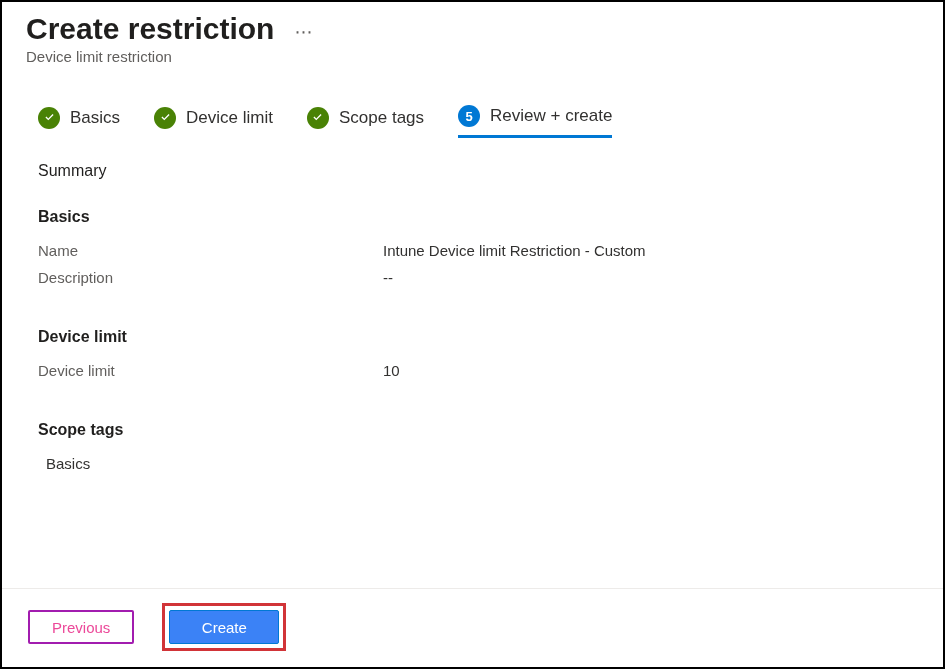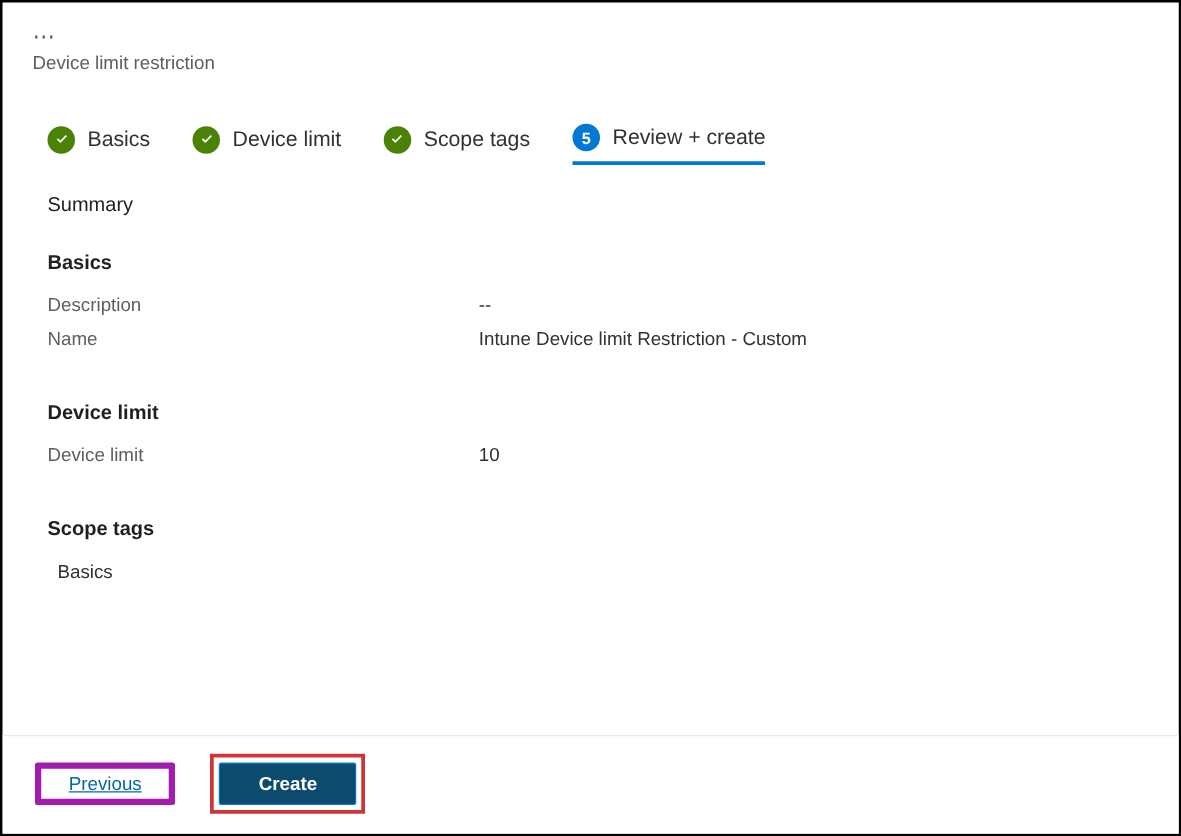--- a/index.html
+++ b/index.html
@@ -124,42 +124,42 @@
     .btn {
       font-family: inherit;
       font-size: 15px;
       height: 34px;
       padding: 0 22px;
       cursor: pointer;
       border-radius: 2px;
     }
     .btn-secondary {
       background: #fff;
-      border: 5px solid #a21caf;
-      color: #0369a1;
-      text-decoration: underline;
+      border: 2px solid #a21caf;
+      color: #ec4899;
     }
     .btn-primary-wrap {
       border: 3px solid #d13438;
       padding: 4px;
       display: inline-flex;
     }
     .btn-primary {
-      background: #0c4a6e;
+      background: #3b82f6;
       border: 1px solid #0078d4;
       color: #fff;
-      font-weight: 700;
+      font-weight: 400;
       min-width: 110px;
     }
   </style>
 </head>
 <body>
 
 <div class="header">
   <div class="title-row">
+    <h1 class="page-title">Create restriction</h1>
     <span class="more-icon">⋯</span>
   </div>
   <div class="subtitle">Device limit restriction</div>
 </div>
 
 <div class="steps">
   <div class="step">
     <span class="step-badge done">
       <svg viewBox="0 0 16 16">
           <path fill="#fff" d="M6.5 11.5 3 8l1.2-1.2 2.3 2.3 5.3-5.3L13 5z"></path>
@@ -187,26 +187,26 @@
     <span class="step-badge current">5</span>
     <span>Review + create</span>
   </div>
 </div>
 
 <div class="content">
   <div class="summary-h">Summary</div>
 
   <div class="section-h">Basics</div>
   <div class="kv-row">
+    <div class="kv-label">Name</div>
+    <div class="kv-value">Intune Device limit Restriction - Custom</div>
+  </div>
+  <div class="kv-row">
     <div class="kv-label">Description</div>
     <div class="kv-value">--</div>
-  </div>
-  <div class="kv-row">
-    <div class="kv-label">Name</div>
-    <div class="kv-value">Intune Device limit Restriction - Custom</div>
   </div>
 
   <div class="section-gap"></div>
 
   <div class="section-h">Device limit</div>
   <div class="kv-row">
     <div class="kv-label">Device limit</div>
     <div class="kv-value">10</div>
   </div>
 

